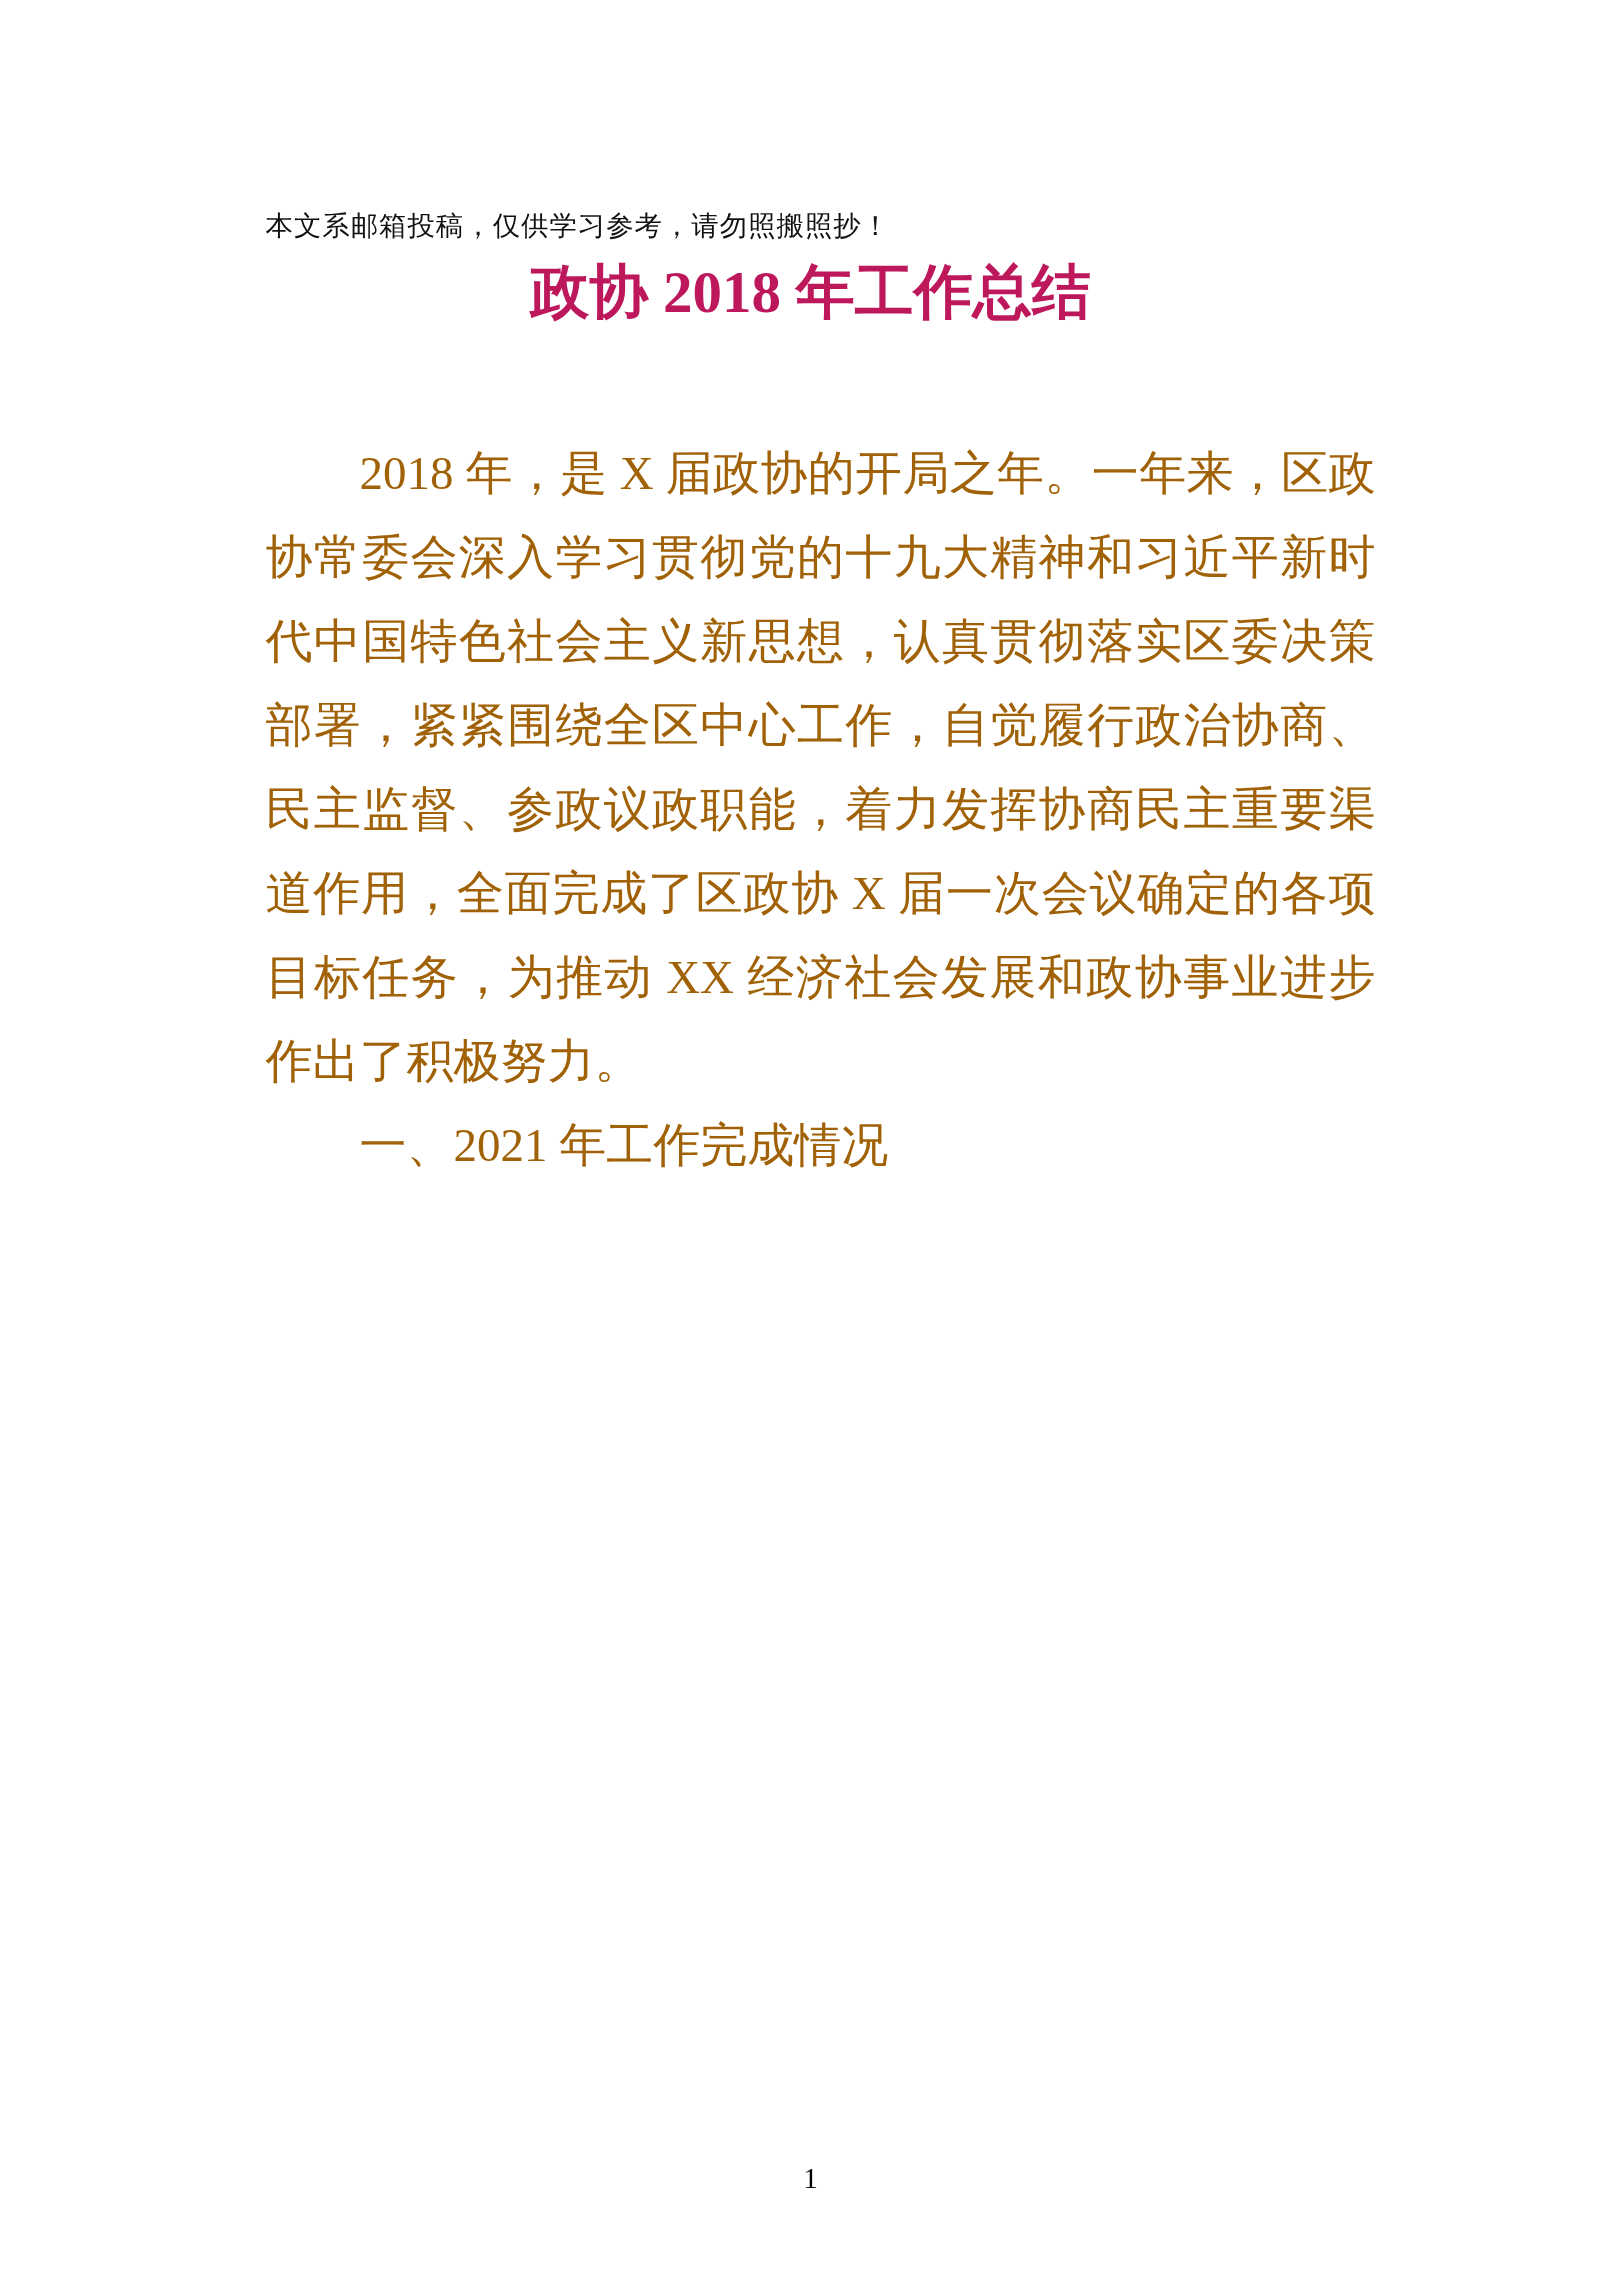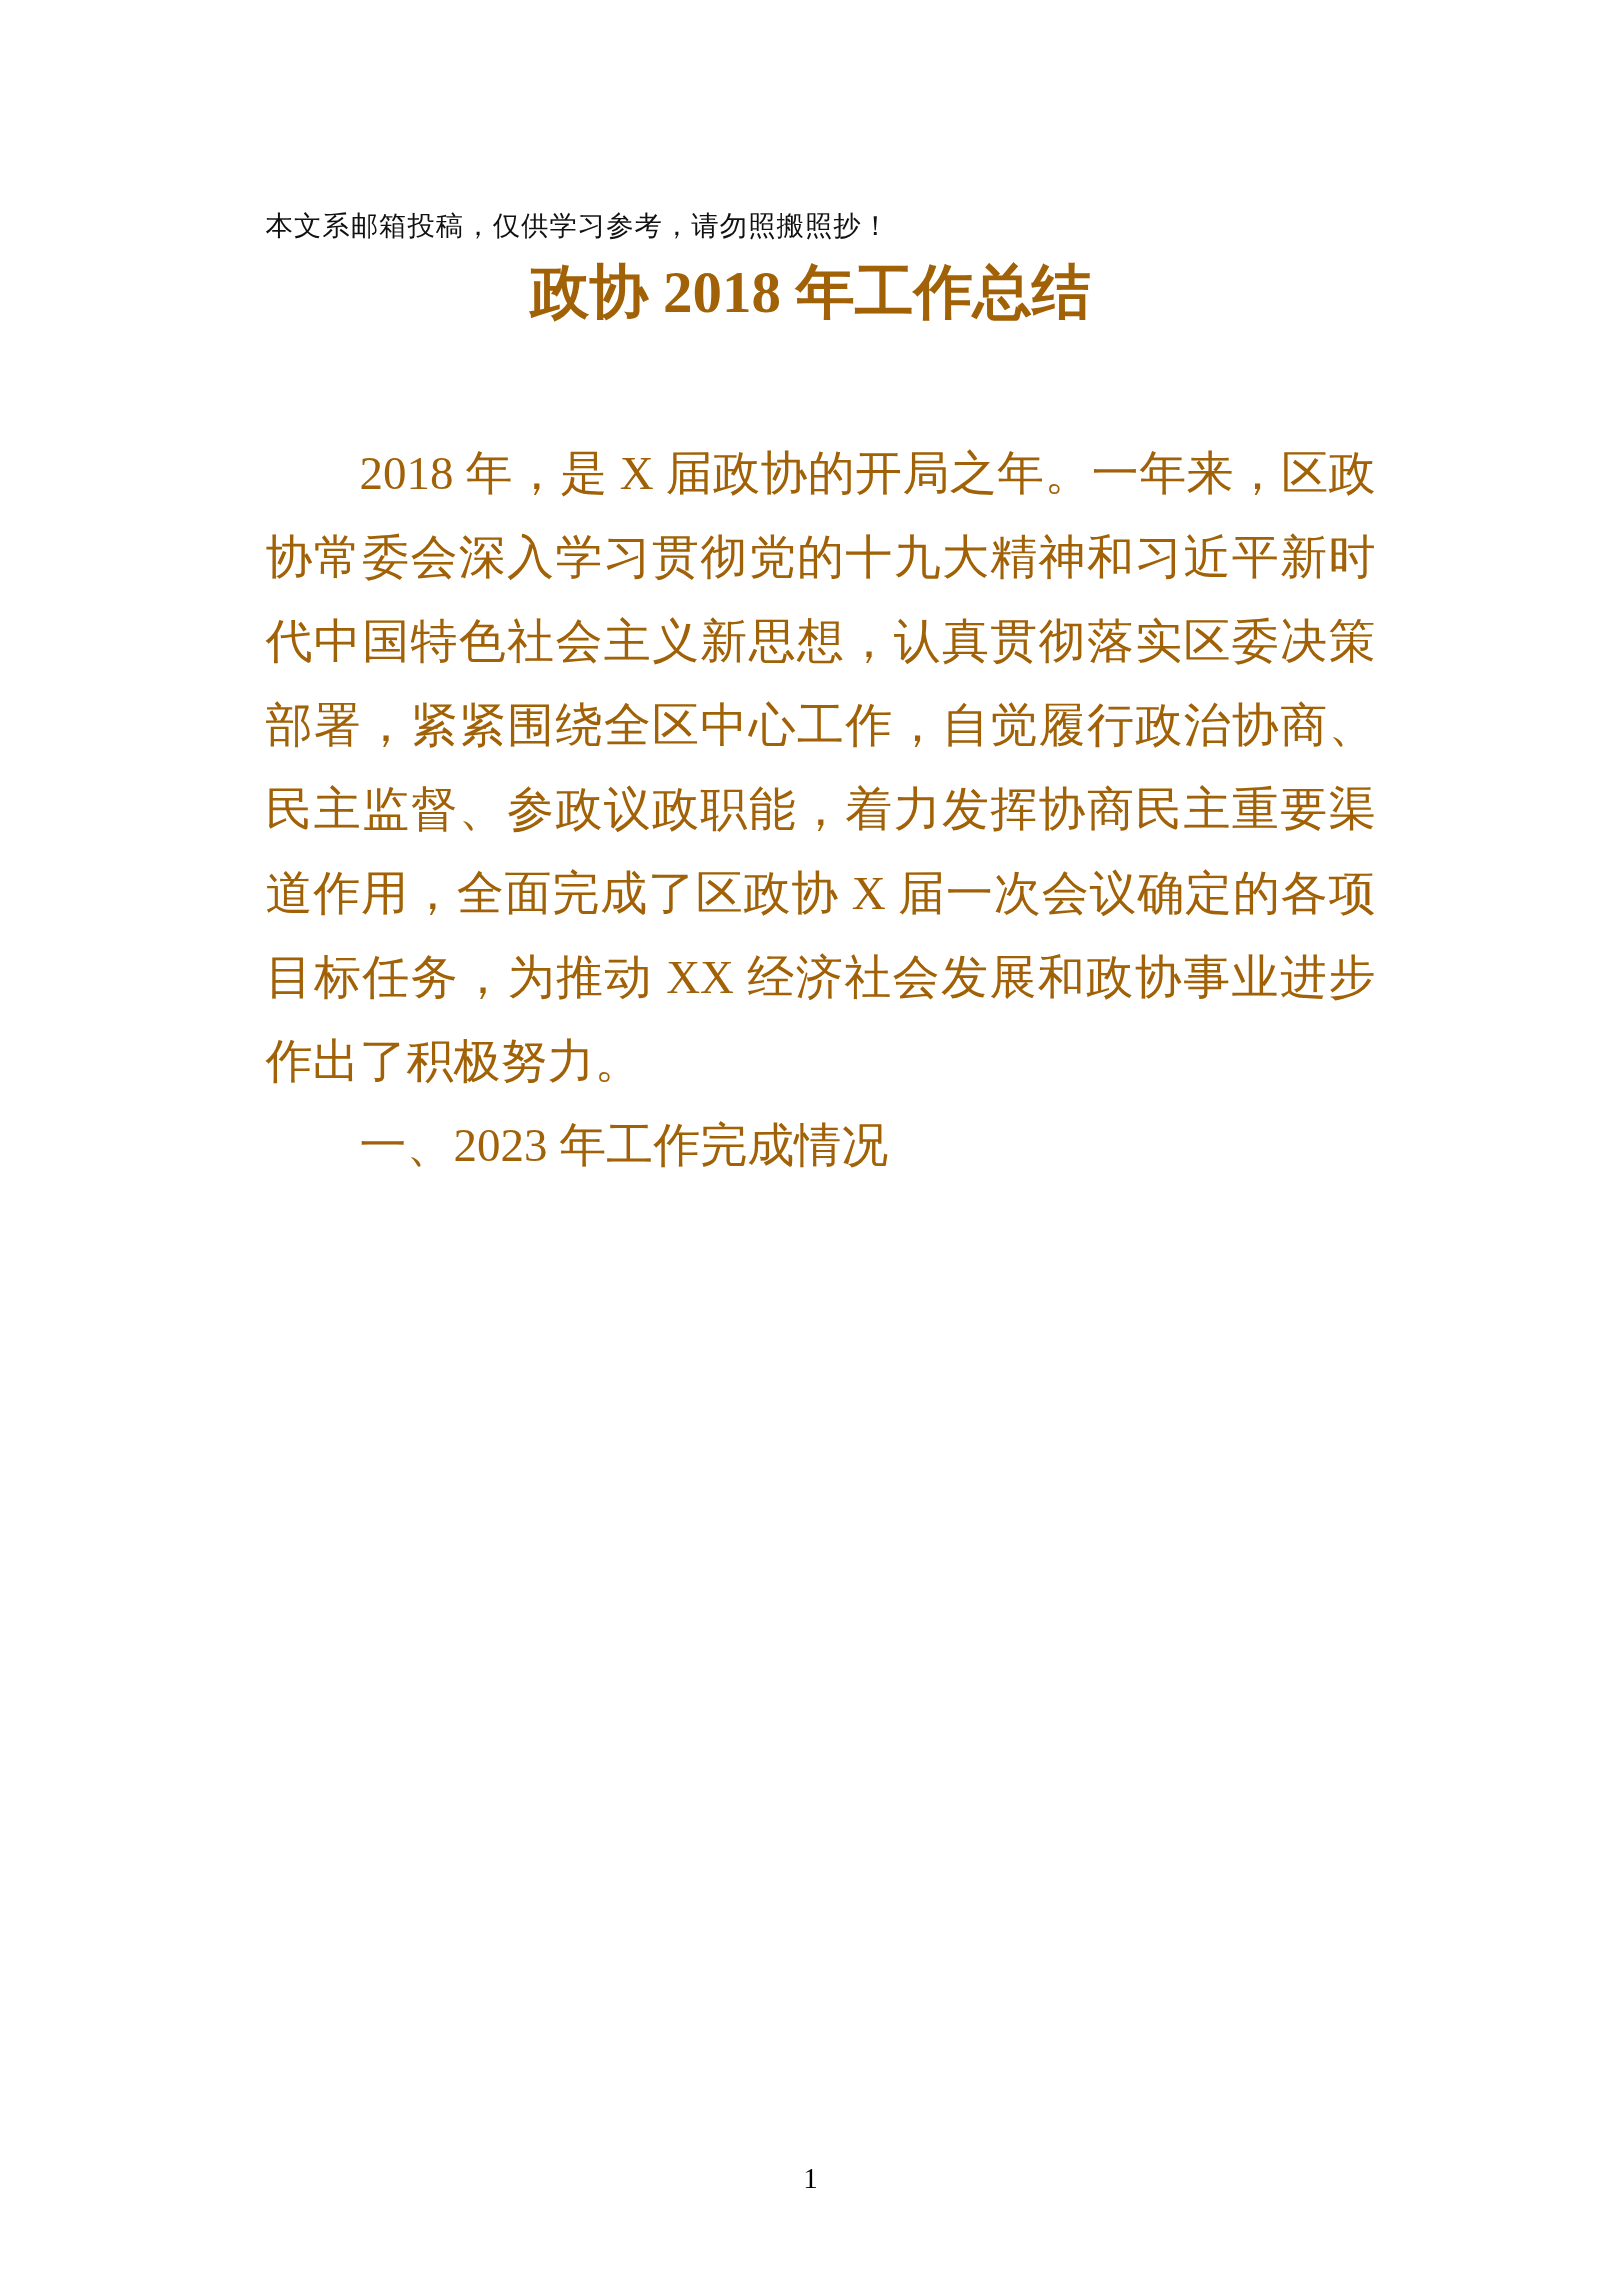--- a/index.html
+++ b/index.html
@@ -28,21 +28,21 @@
   }
   .doc-title {
     position: absolute;
     left: 0;
     right: 0;
     top: 253px;
     text-align: center;
     font-size: 59px;
     font-weight: bold;
     font-family: "Liberation Serif", "DejaVu Sans", sans-serif;
-    color: #a16207;
+    color: #be185d;
   }
   .doc-body {
     position: absolute;
     left: 245px;
     right: 225px;
     top: 431px;
     font-size: 47px;
     line-height: 84px;
     text-align: justify;
     color: #a16207;
@@ -65,19 +65,19 @@
 <body>
 
 <div class="page">
 
   <div class="disclaimer">本文系邮箱投稿，仅供学习参考，请勿照搬照抄！</div>
 
   <h1 class="doc-title">政协 2018 年工作总结</h1>
 
   <div class="doc-body">
     <p>2018 年，是 X 届政协的开局之年。一年来，区政协常委会深入学习贯彻党的十九大精神和习近平新时代中国特色社会主义新思想，认真贯彻落实区委决策部署，紧紧围绕全区中心工作，自觉履行政治协商、民主监督、参政议政职能，着力发挥协商民主重要渠道作用，全面完成了区政协 X 届一次会议确定的各项目标任务，为推动 XX 经济社会发展和政协事业进步作出了积极努力。</p>
-    <p>一、2023 年工作完成情况</p>
+    <p>一、2021 年工作完成情况</p>
   </div>
 
   <div class="page-number">1</div>
 
 </div>
 
 
 </body></html>

